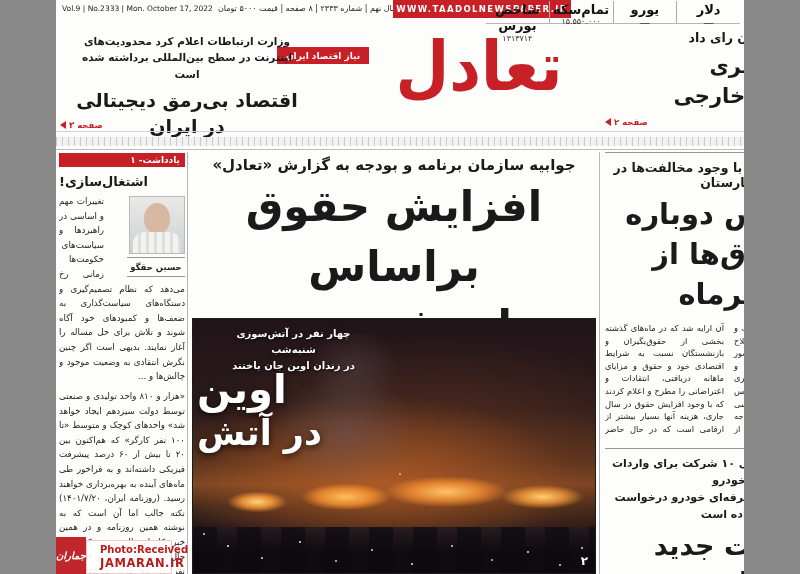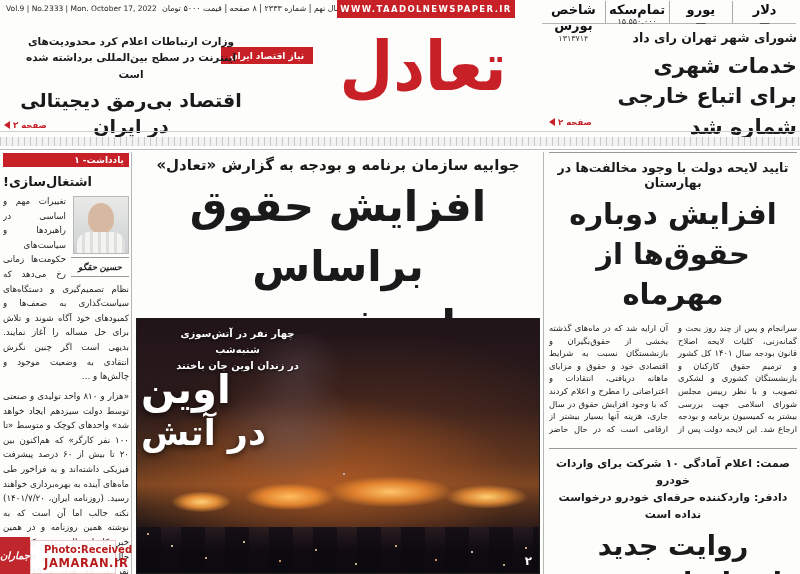--- a/index.html
+++ b/index.html
@@ -1,17 +1,17 @@
 <!DOCTYPE html>
 <html lang="fa"><head>
 <meta charset="utf-8">
 <style>
   * { margin:0; padding:0; box-sizing:border-box; }
   body { background:#888; font-family:"DejaVu Sans","Liberation Sans",sans-serif; }
-  .page { position:relative; width:800px; height:574px; background:#fdfdfc; overflow:hidden;
+  .page { position:relative; width:688px; height:574px; background:#fdfdfc; overflow:hidden;
           color:#1a1a1a; margin:0 auto; font-family:"DejaVu Sans","Liberation Sans",sans-serif; }
 
   
   .issue-line { position:absolute; left:6px; top:4px; display:flex; gap:5px; align-items:baseline; white-space:nowrap; }
   .issue-en { font-size:7.5px; color:#222; }
   .issue-fa { direction:rtl; font-size:8px; color:#222; }
   .site-banner { position:absolute; left:337px; top:0; width:178px; height:18px; background:#c72127;
                  color:#fff; font-size:8.5px; font-weight:700; letter-spacing:1.4px;
                  display:flex; align-items:center; justify-content:center; }
   .masthead { position:absolute; left:332px; top:14px; width:182px; height:106px;
@@ -47,21 +47,21 @@
   .sep-b { position:absolute; left:0; top:149px; width:800px; height:1px; background:#bdbdbd; }
   .v-div { position:absolute; top:152px; bottom:0; width:1px; background:#b5b5b5; }
 
   
   .note-col { position:absolute; left:3px; top:153px; width:126px; height:421px; direction:rtl; overflow:hidden; }
   .note-bar { background:#c72127; color:#fff; font-size:9px; font-weight:700; height:14px; line-height:14px;
               padding:0 5px; text-align:right; }
   .note-title { text-align:left; font-size:13px; font-weight:900; margin:7px 0 5px; }
   .note-body { font-size:8.7px; text-align:justify; line-height:1.68; color:#222; }
   .note-body p { margin:0 0 5px; }
-  .author-box { float:right; width:58px; margin:2px 0 3px 5px;font-style:italic; }
+  .author-box { float:right; width:58px; margin:2px 0 3px 23px; }
   .avatar { width:56px; height:58px; border:1px solid #b9b9b9; position:relative; overflow:hidden;
             background:linear-gradient(180deg,#e9e9e7,#ced1d3); }
   .avatar-head { position:absolute; left:50%; top:6px; transform:translateX(-50%); width:26px; height:31px;
                  border-radius:50% 50% 46% 46%; background:linear-gradient(180deg,#dcc0aa,#caa castle88); background:#d7b9a2; }
   .avatar-body { position:absolute; left:50%; top:35px; transform:translateX(-50%); width:48px; height:26px;
                  border-radius:12px 12px 0 0;
                  background:repeating-linear-gradient(90deg,#f3f3f1 0 5px,#dfe0de 5px 8px); }
   .author-name { font-size:8.5px; font-weight:700; text-align:center; border-top:1px solid #999;
                  border-bottom:1px solid #999; padding:2px 0; margin-top:3px; }
 

